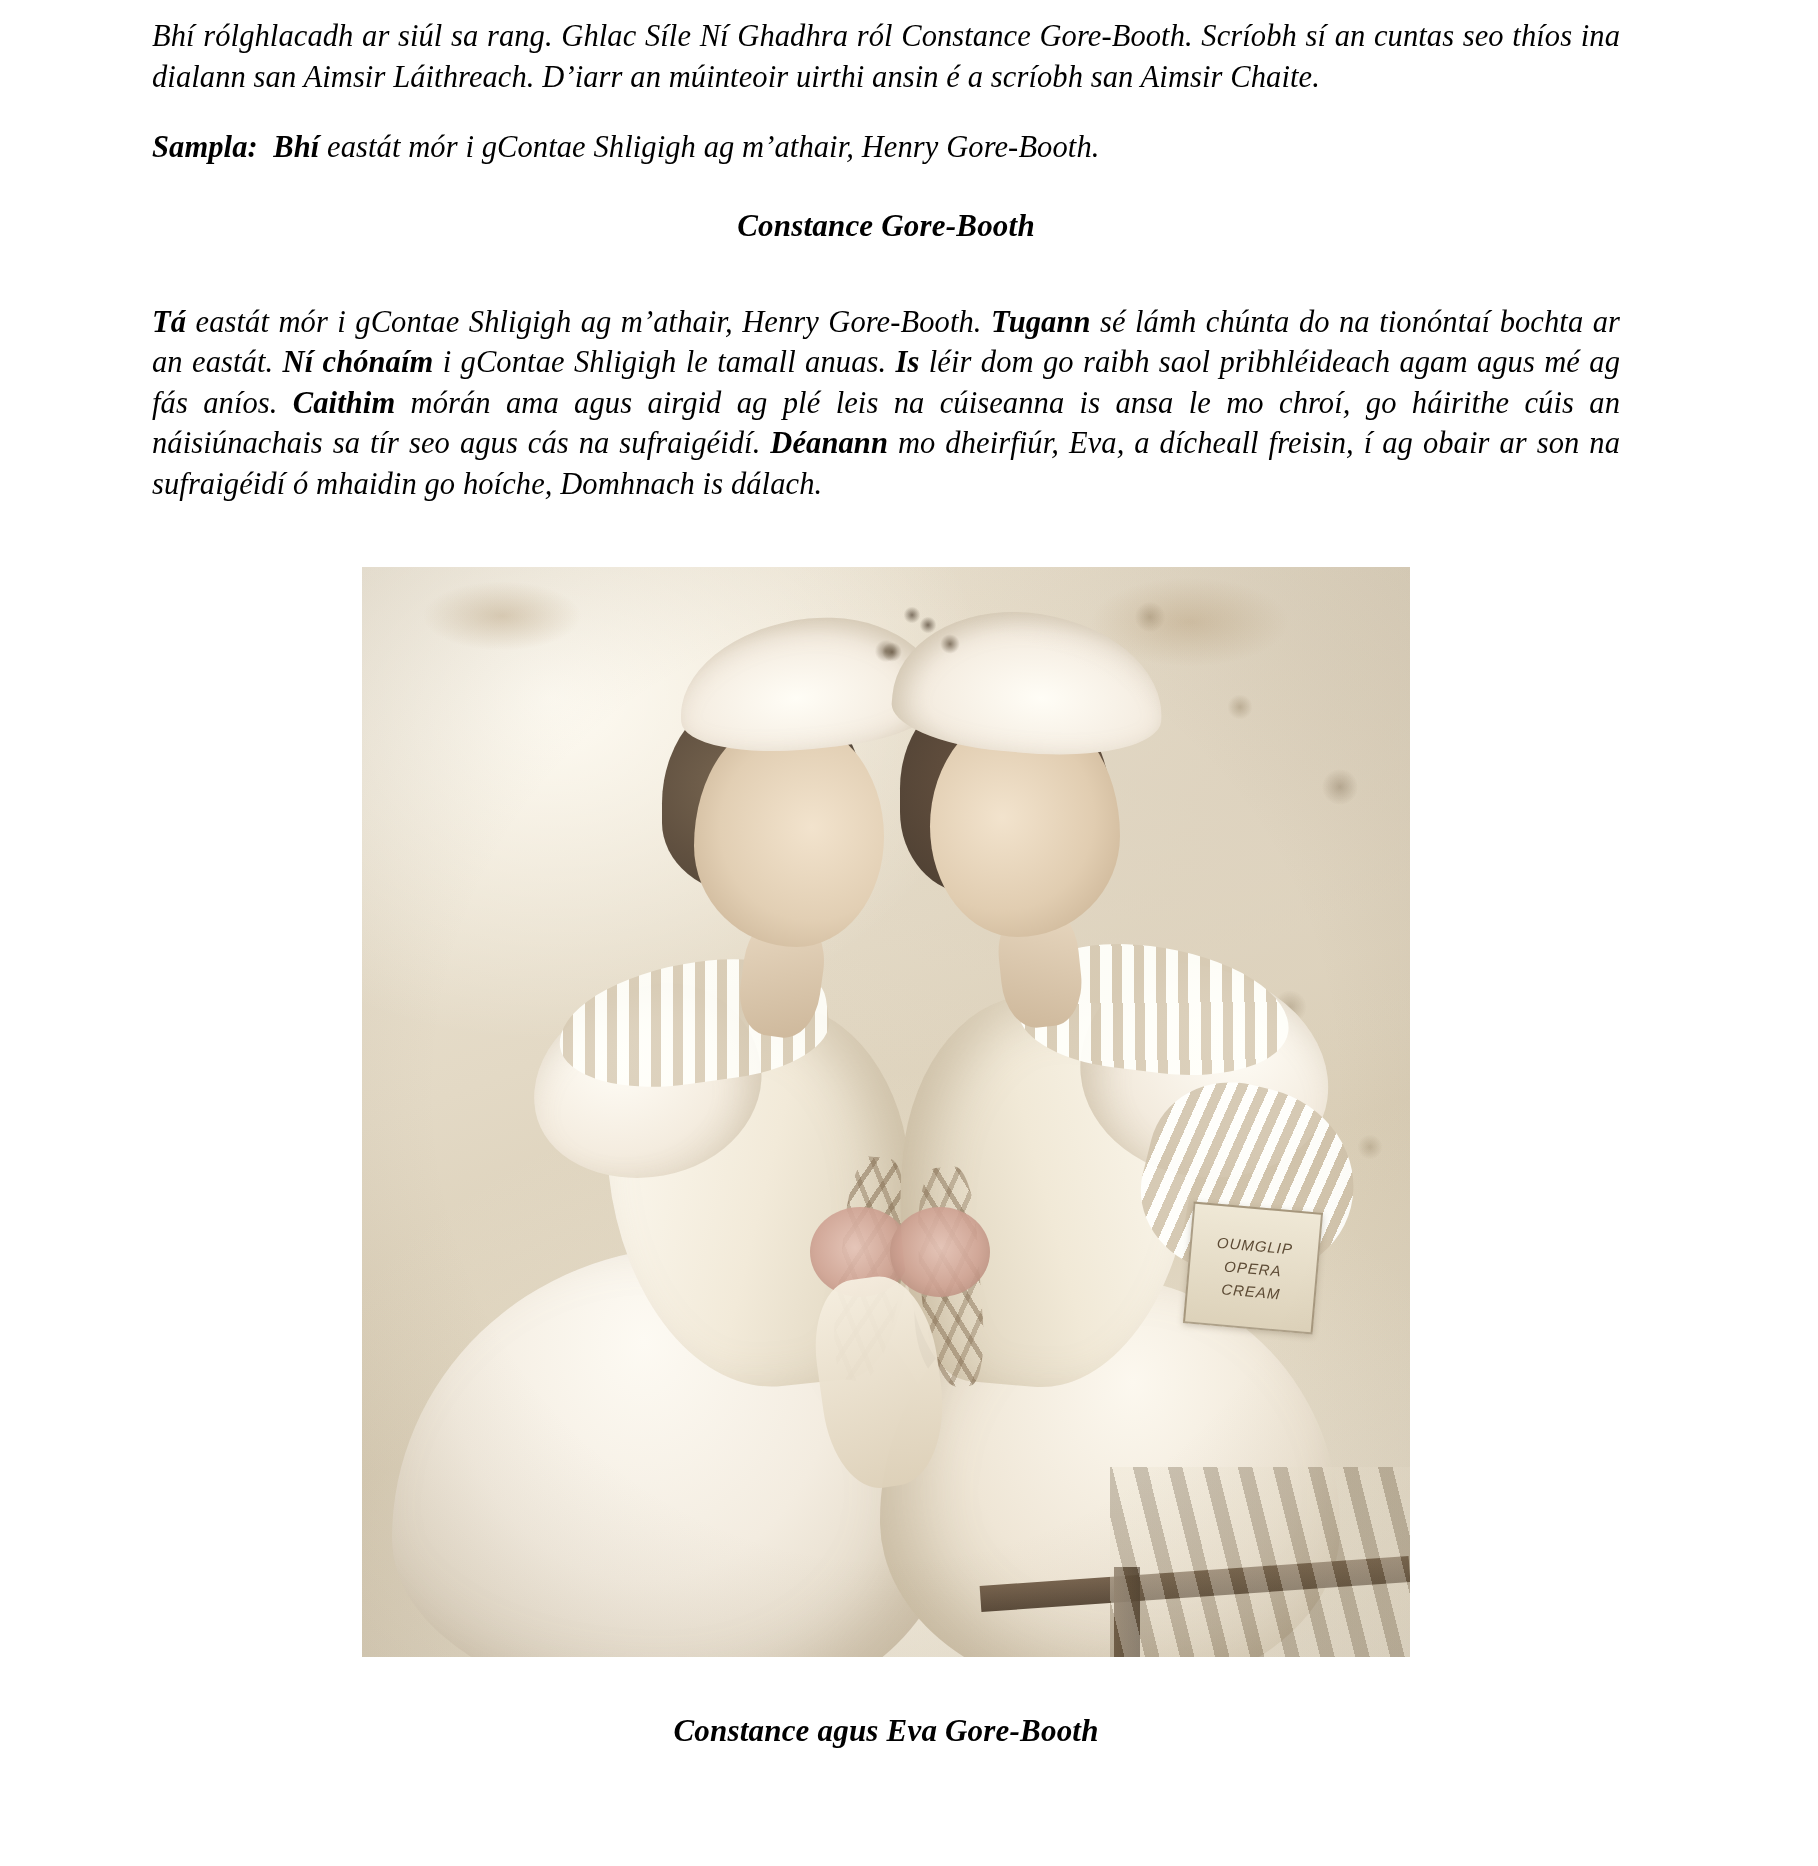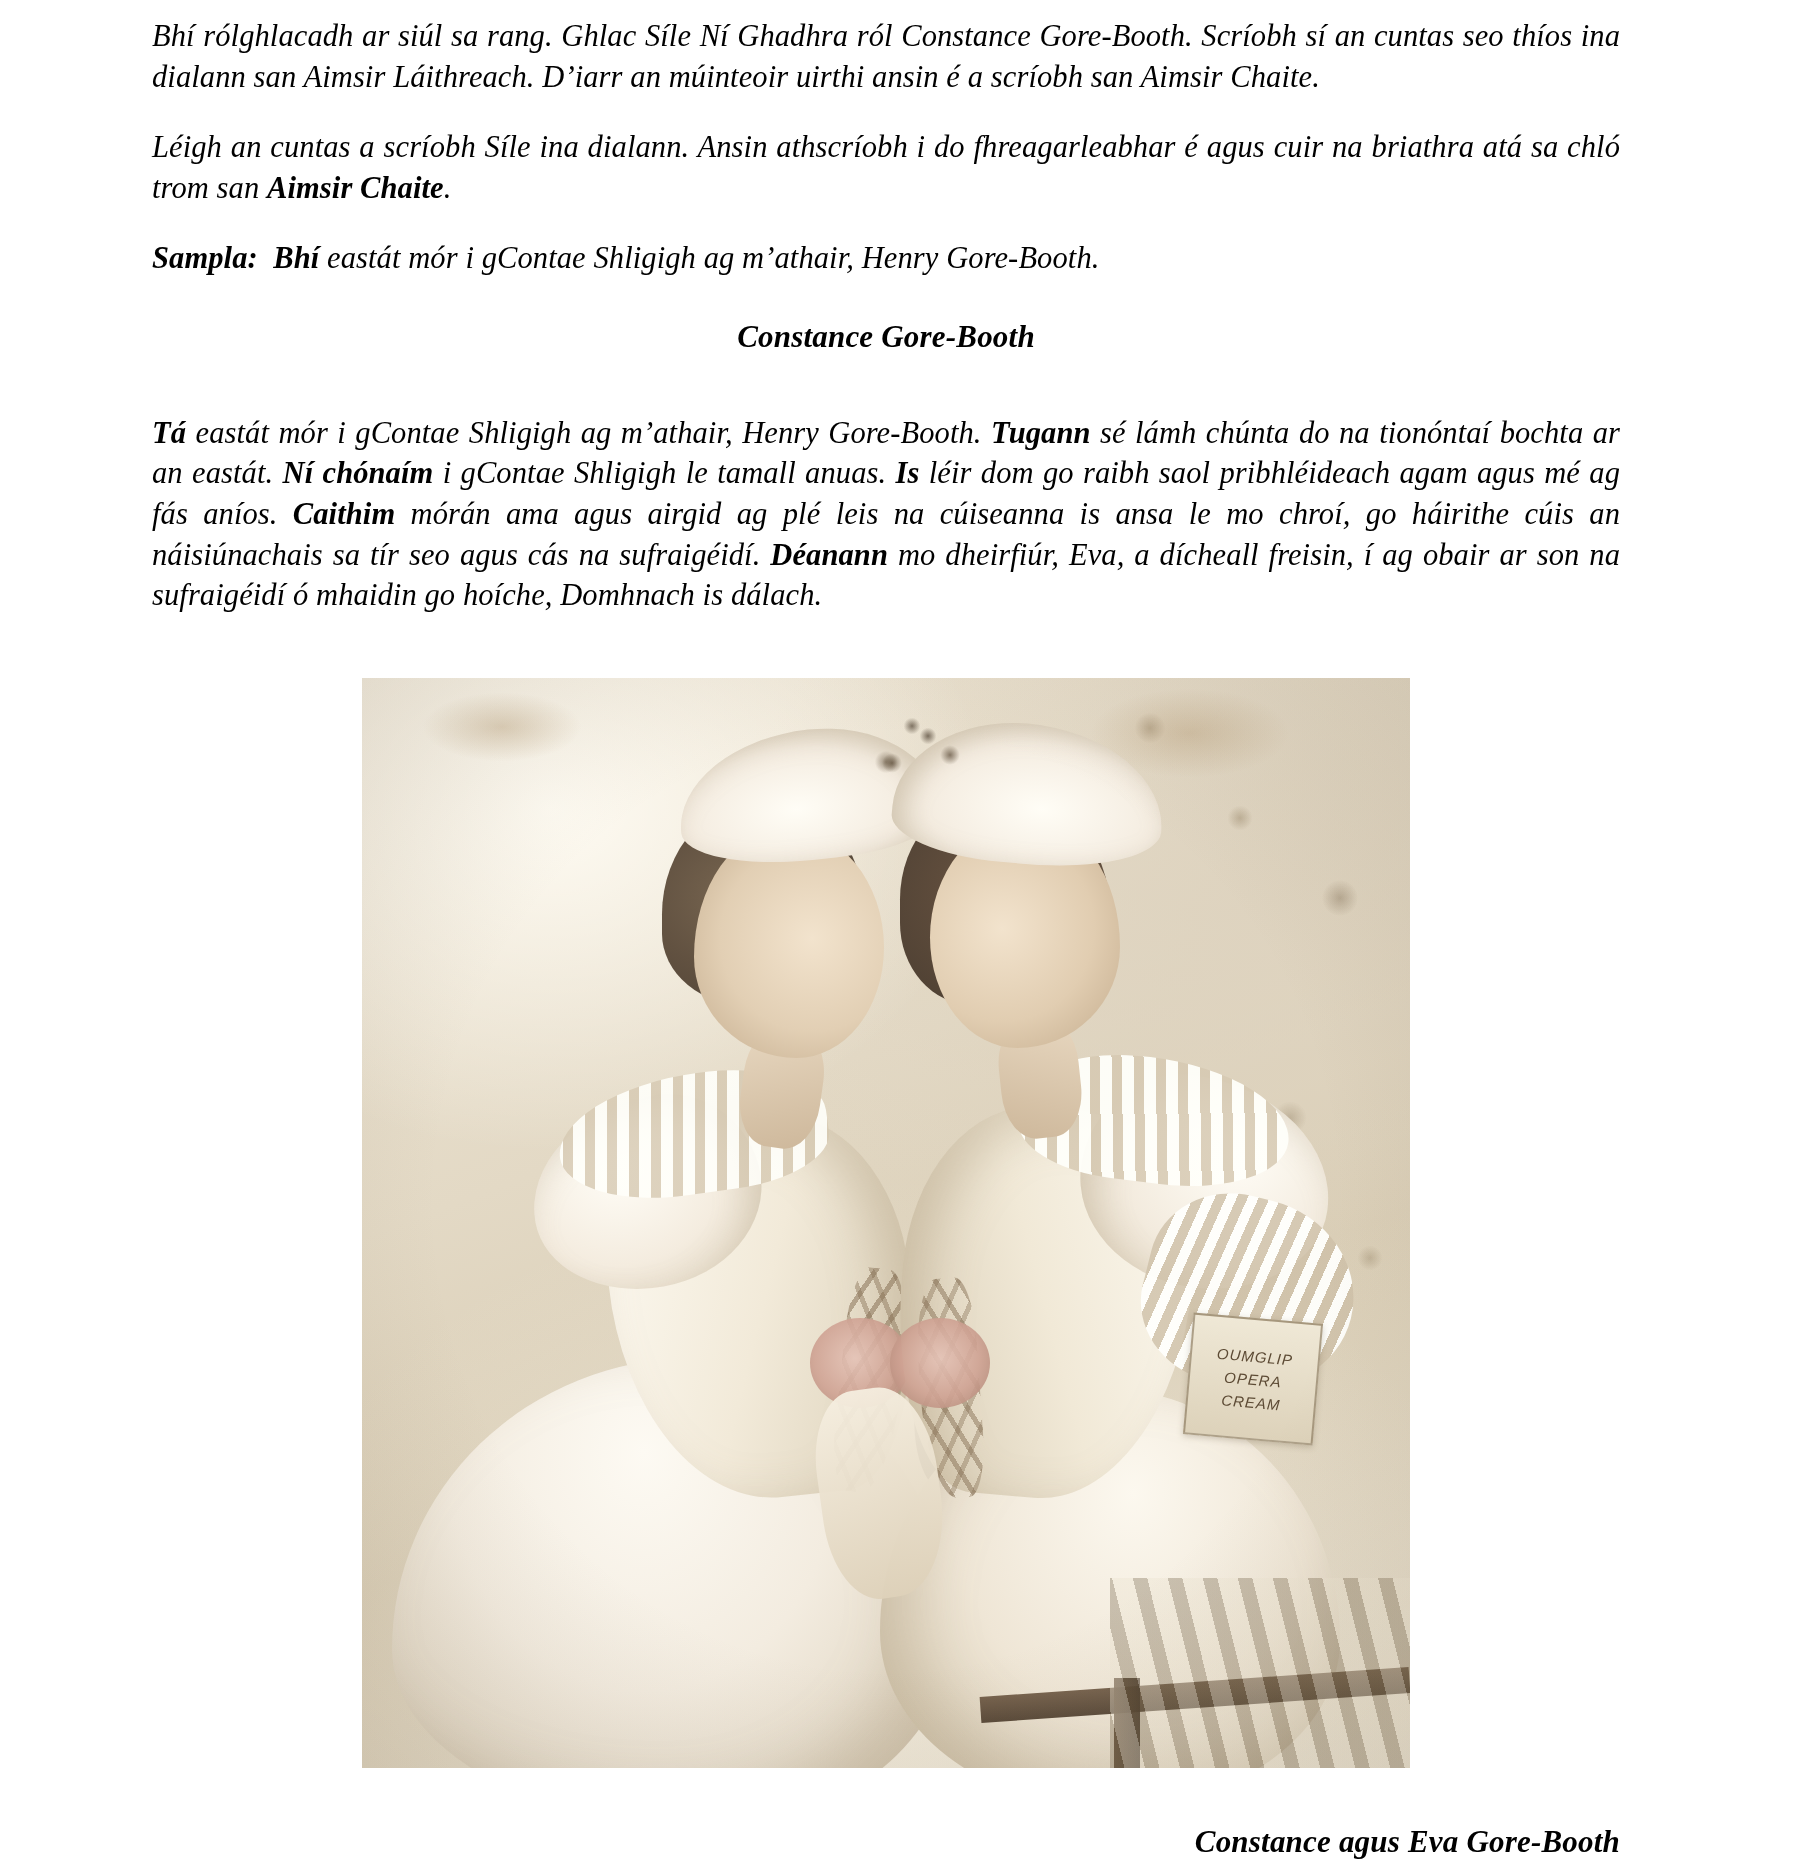--- a/index.html
+++ b/index.html
@@ -421,33 +421,32 @@
     position: absolute;
     right: 120px;
     top: 10px;
     width: 200px;
     height: 90px;
     background: radial-gradient(ellipse at 50% 50%, rgba(168,136,92,0.3), rgba(168,136,92,0) 70%);
   }
   .caption {
     font-size: 31px;
     font-weight: bold;
-    text-align: right;
+    text-align: center;
     margin-top: 52px;
     letter-spacing: 0.2px;
   }
 </style>
 </head>
 <body>
 
 <div class="page">
 
   <p class="para">Bhí rólghlacadh ar siúl sa rang. Ghlac Síle Ní Ghadhra ról Constance Gore-Booth. Scríobh sí an cuntas seo thíos ina dialann san Aimsir Láithreach. D’iarr an múinteoir uirthi ansin é a scríobh san Aimsir Chaite.</p>
 
-  <p class="para"><span>Léigh an cuntas a scríobh Síle ina dialann. Ansin athscríobh i do fhreagarleabhar é agus cuir na briathra atá sa chló trom san </span><span class="b">Aimsir Chaite</span><span>.</span></p>
 
   <p class="para tight"><span class="b">Sampla:</span>&nbsp; <span class="b">Bhí</span><span> eastát mór i gContae Shligigh ag m’athair, Henry Gore-Booth.</span></p>
 
   <h2 class="heading">Constance Gore-Booth</h2>
 
   <p class="para body-para"><span class="b">Tá</span><span> eastát mór i gContae Shligigh ag m’athair, Henry Gore-Booth. </span><span class="b">Tugann</span><span> sé lámh chúnta do na tionóntaí bochta ar an eastát. </span><span class="b">Ní chónaím</span><span> i gContae Shligigh le tamall anuas. </span><span class="b">Is</span><span> léir dom go raibh saol pribhléideach agam agus mé ag fás aníos. </span><span class="b">Caithim</span><span> mórán ama agus airgid ag plé leis na cúiseanna is ansa le mo chroí, go háirithe cúis an náisiúnachais sa tír seo agus cás na sufraigéidí. </span><span class="b">Déanann</span><span> mo dheirfiúr, Eva, a dícheall freisin, í ag obair ar son na sufraigéidí ó mhaidin go hoíche, Domhnach is dálach.</span></p>
 
   <div class="figure">
     <div class="photo-wrap">
       <div class="photo">

